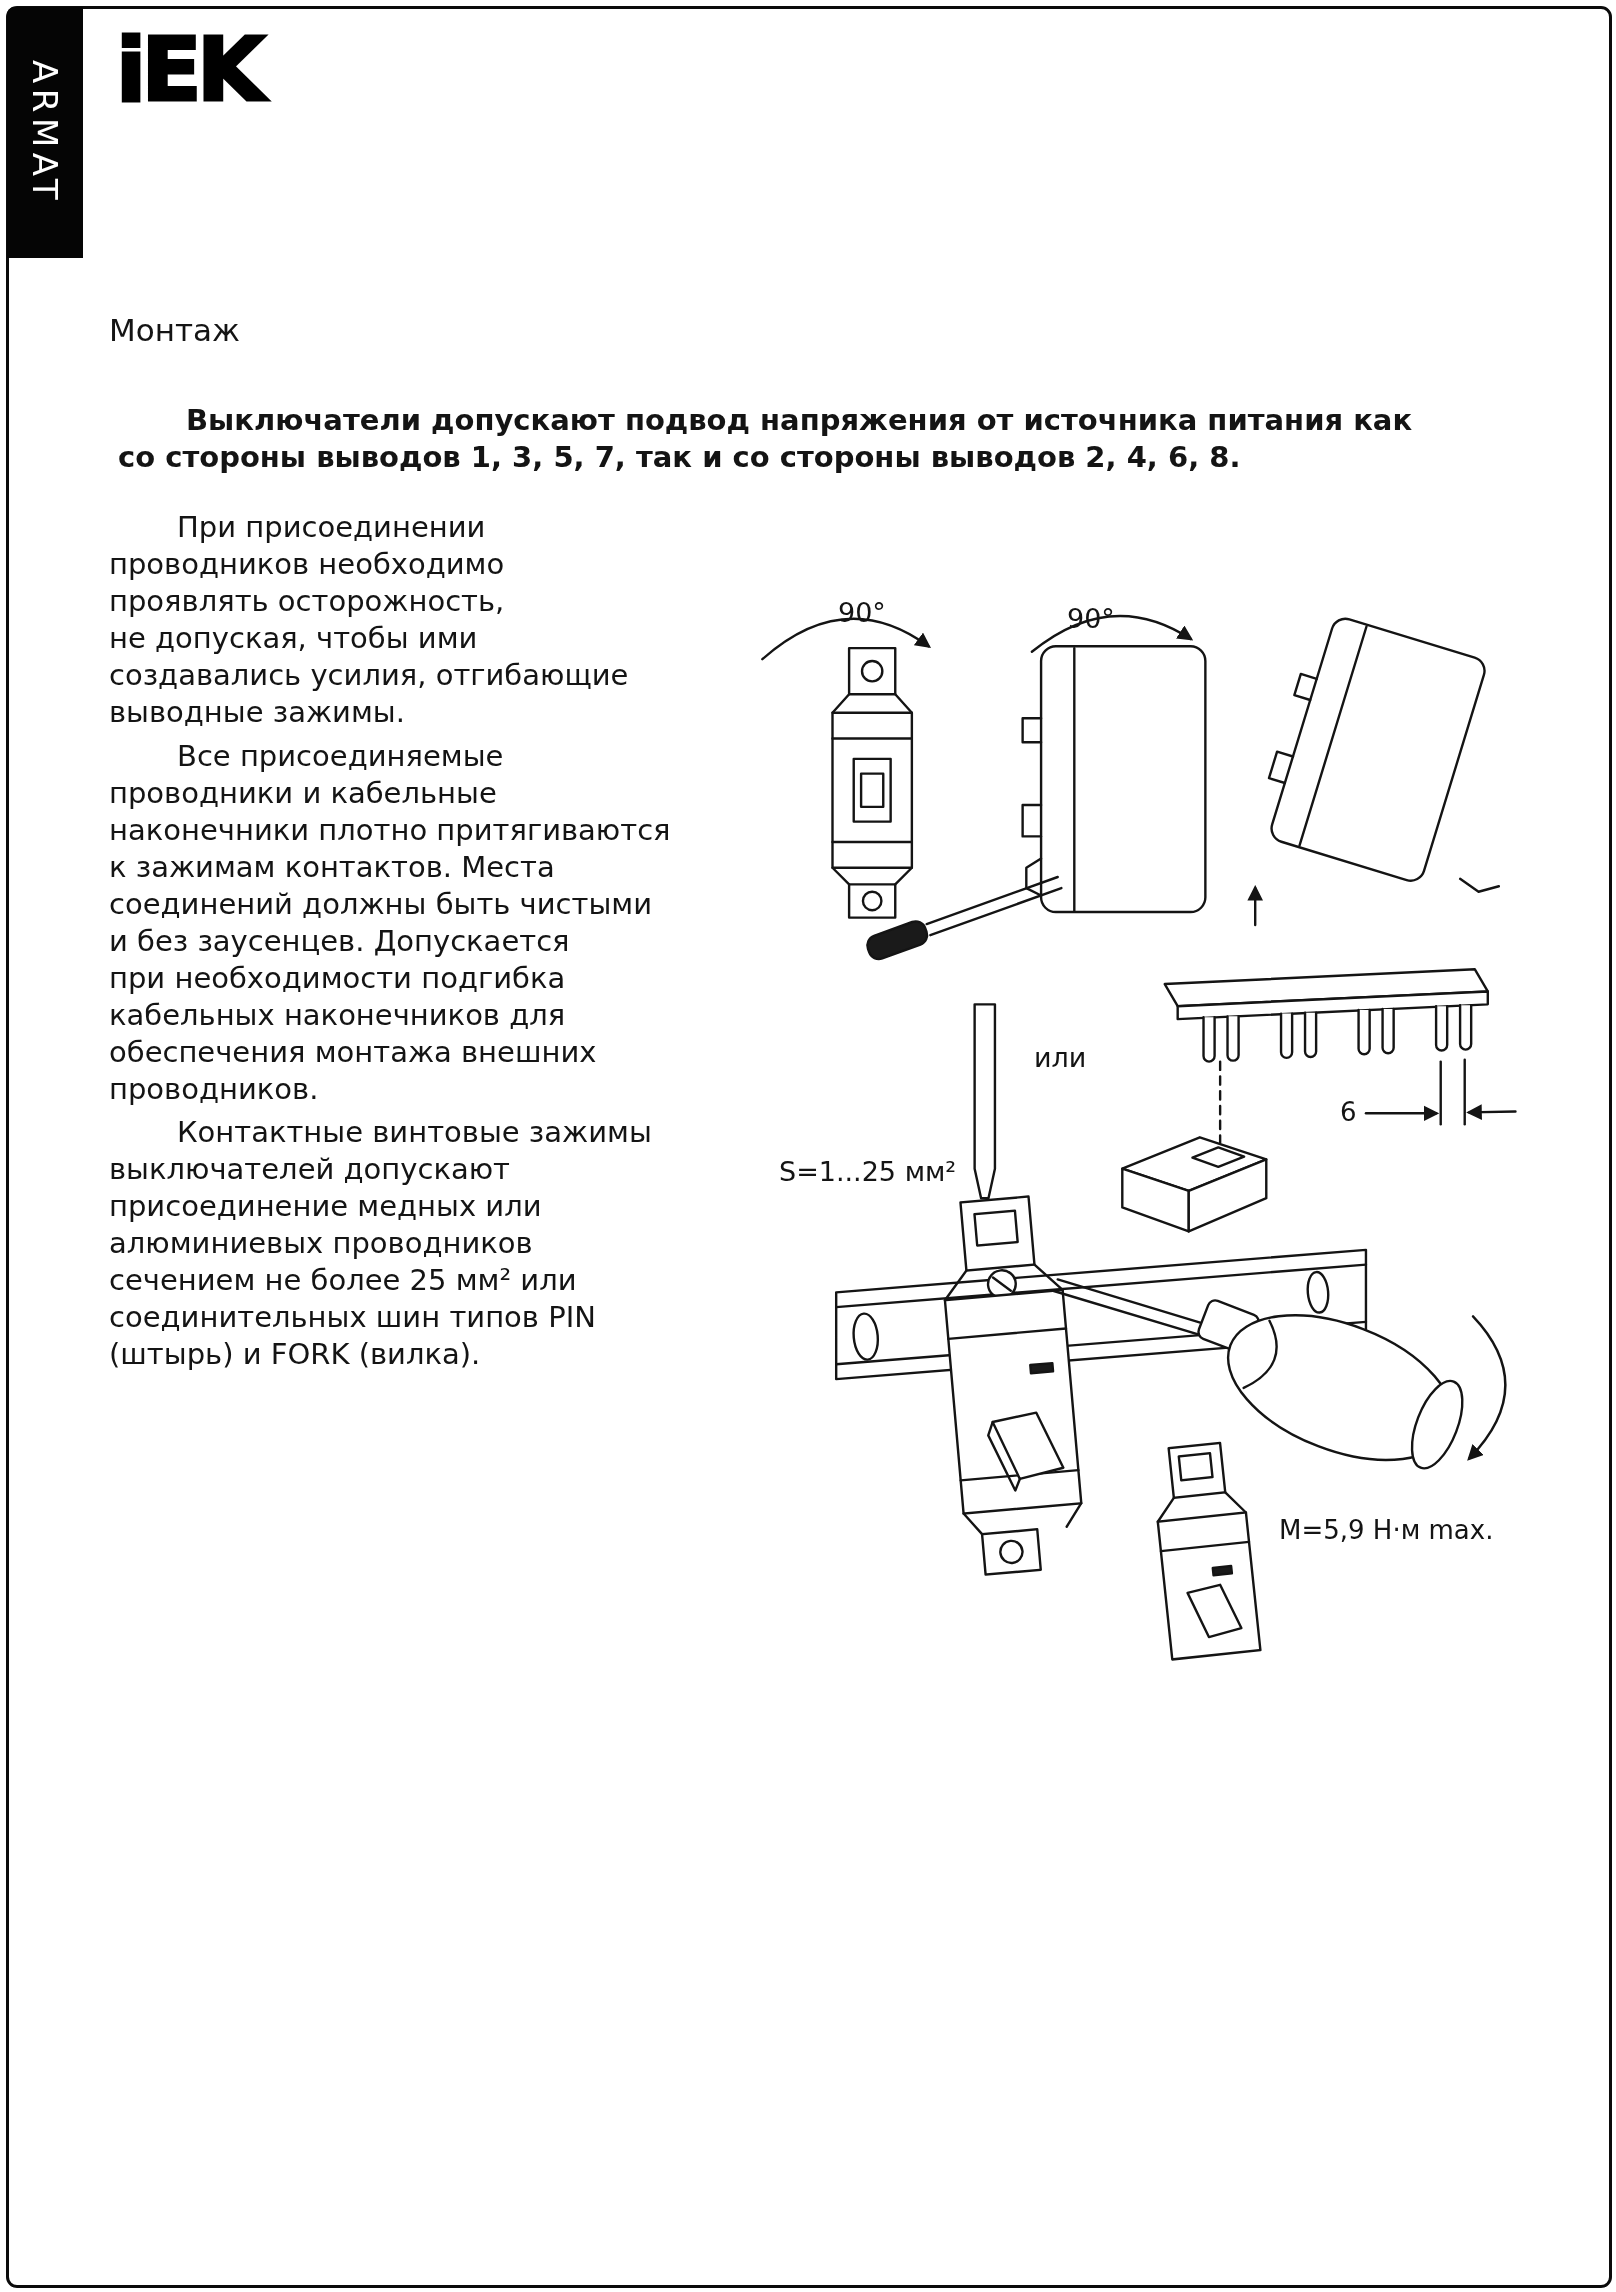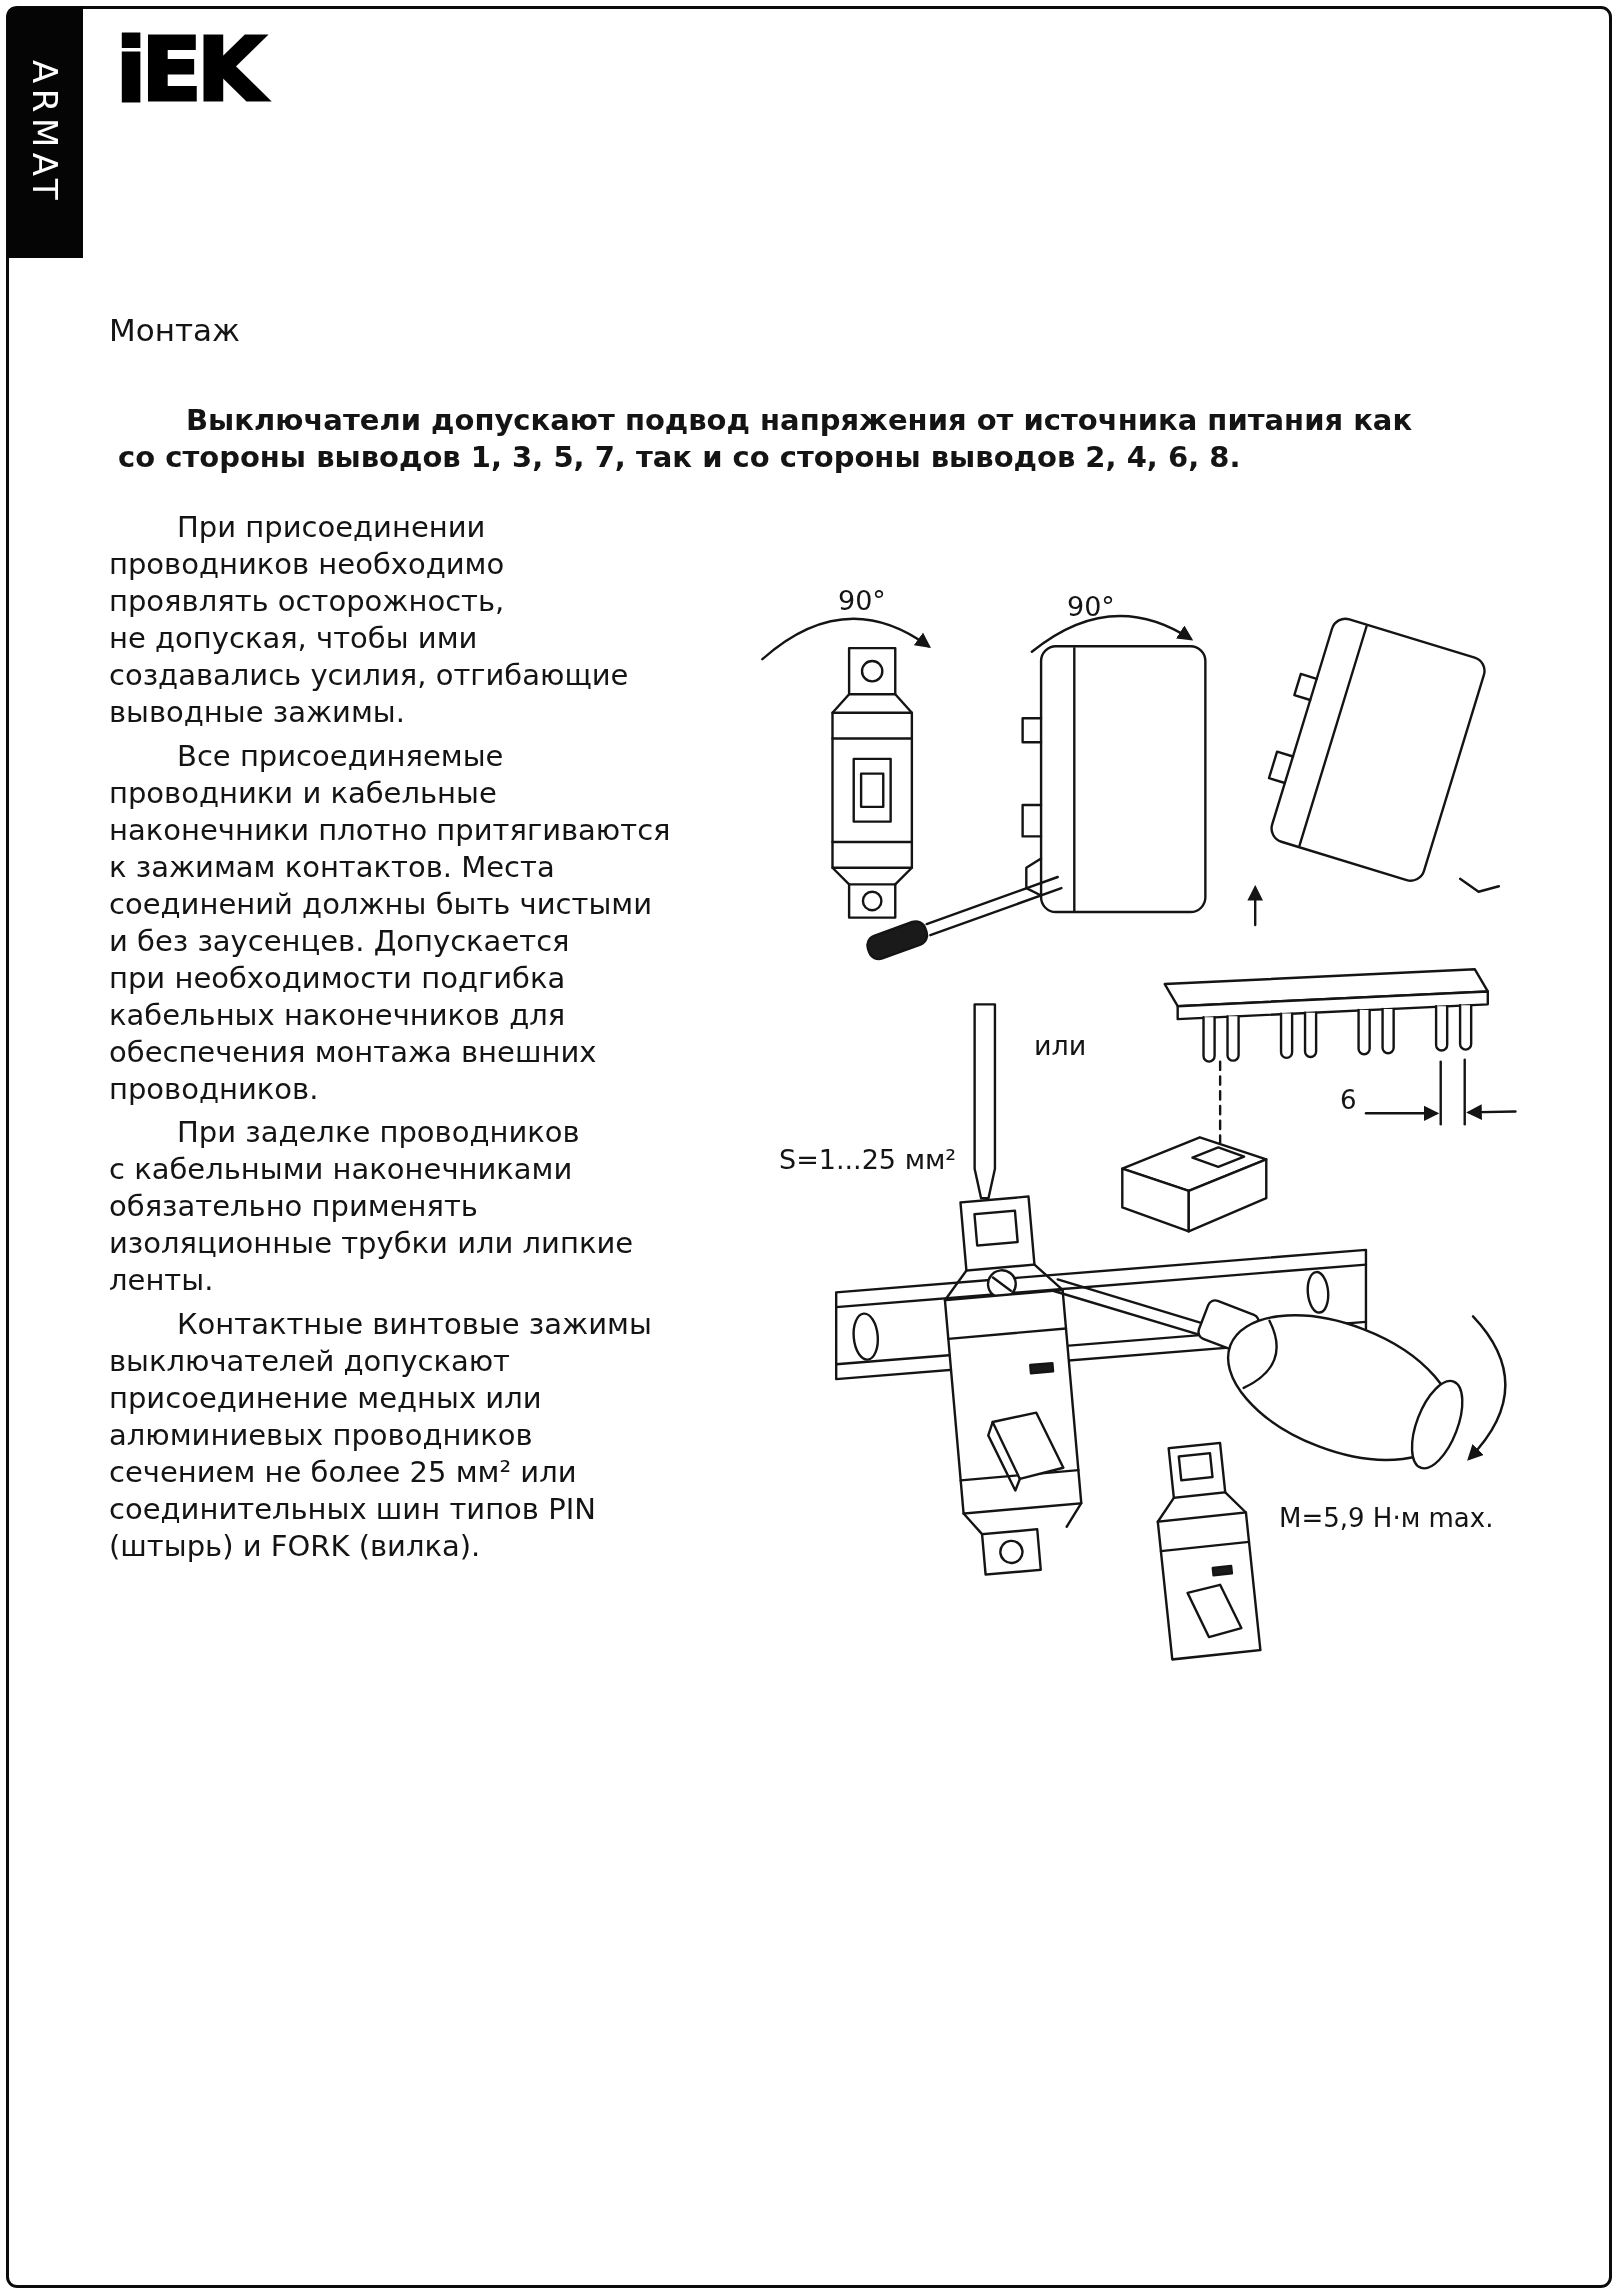--- a/index.html
+++ b/index.html
@@ -43,21 +43,21 @@
     width:1384px;margin:0;
     font-size:29px;line-height:37px;
     text-indent:68px;white-space:pre-line;font-weight:bold;
   }
   .col{
     position:absolute;left:109px;top:509px;width:657px;
     font-size:29px;line-height:37px;
   }
   .col p{margin:0 0 6.5px 0;text-indent:68px;white-space:pre-line;}
   .illu{position:absolute;left:0;top:0;width:1617px;height:2293px;}
-  .fig-label{position:absolute;font-size:27px;white-space:nowrap;}
+  .fig-label{position:absolute;font-size:27px;white-space:nowrap;margin-top:12px;}
   #lbl-rot-1{left:838px;top:585px;}
   #lbl-rot-2{left:1067px;top:591px;}
   #lbl-or{left:1034px;top:1030px;}
   #lbl-section{left:779px;top:1144px;}
   #lbl-pitch{left:1340px;top:1085px;font-size:26px;}
   #lbl-torque{left:1279px;top:1503px;font-size:26px;}
 </style>
 </head>
 <body>
 
@@ -86,25 +86,20 @@
     <p>Все присоединяемые
 проводники и кабельные
 наконечники плотно притягиваются
 к зажимам контактов. Места
 соединений должны быть чистыми
 и без заусенцев. Допускается
 при необходимости подгибка
 кабельных наконечников для
 обеспечения монтажа внешних
 проводников.</p>
-    <p>При заделке проводников
-с кабельными наконечниками
-обязательно применять
-изоляционные трубки или липкие
-ленты.</p>
     <p>Контактные винтовые зажимы
 выключателей допускают
 присоединение медных или
 алюминиевых проводников
 сечением не более 25 мм² или
 соединительных шин типов PIN
 (штырь) и FORK (вилка).</p>
   </div>
 
   <svg class="illu" viewBox="0 0 1752 2484" xmlns="http://www.w3.org/2000/svg">

